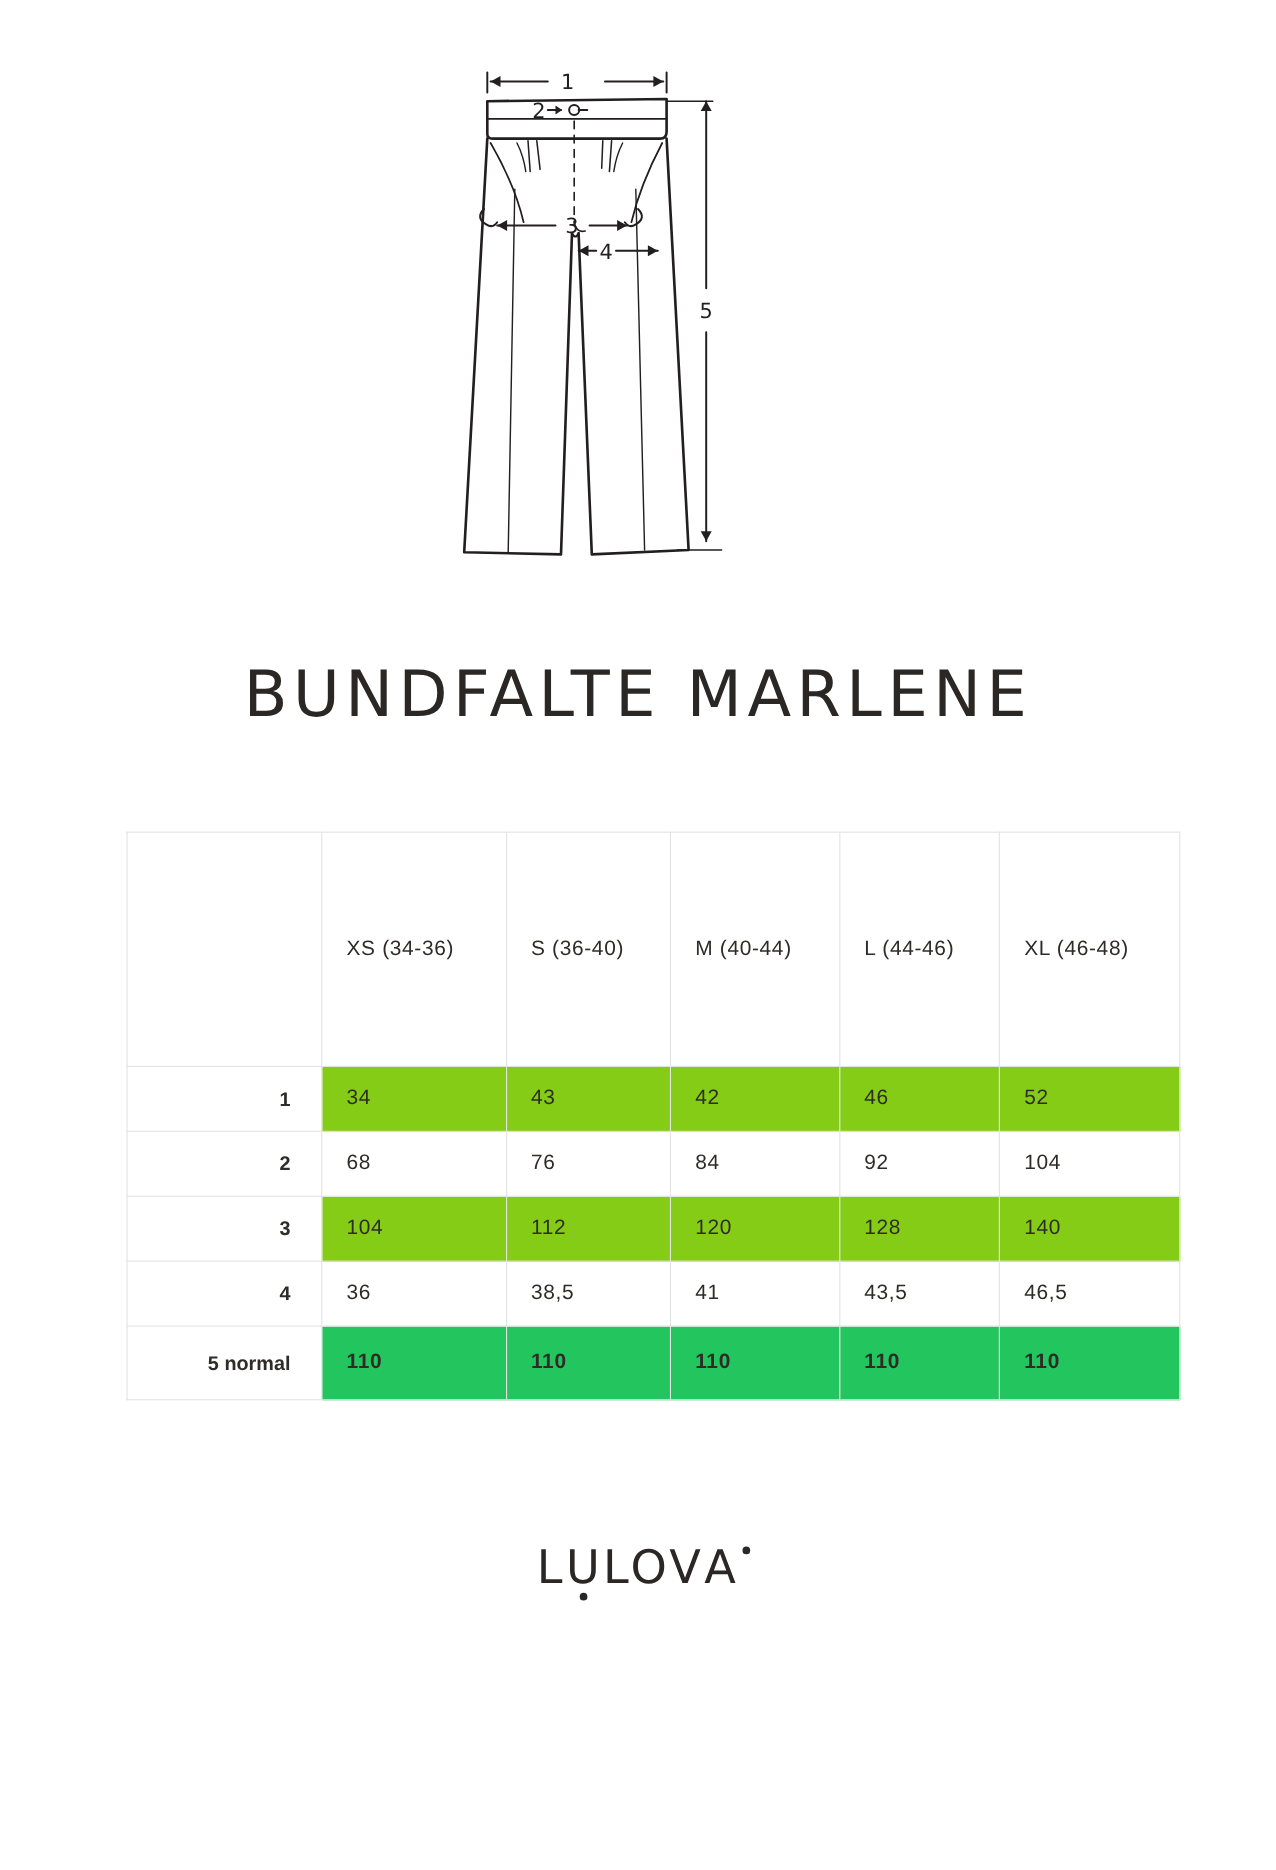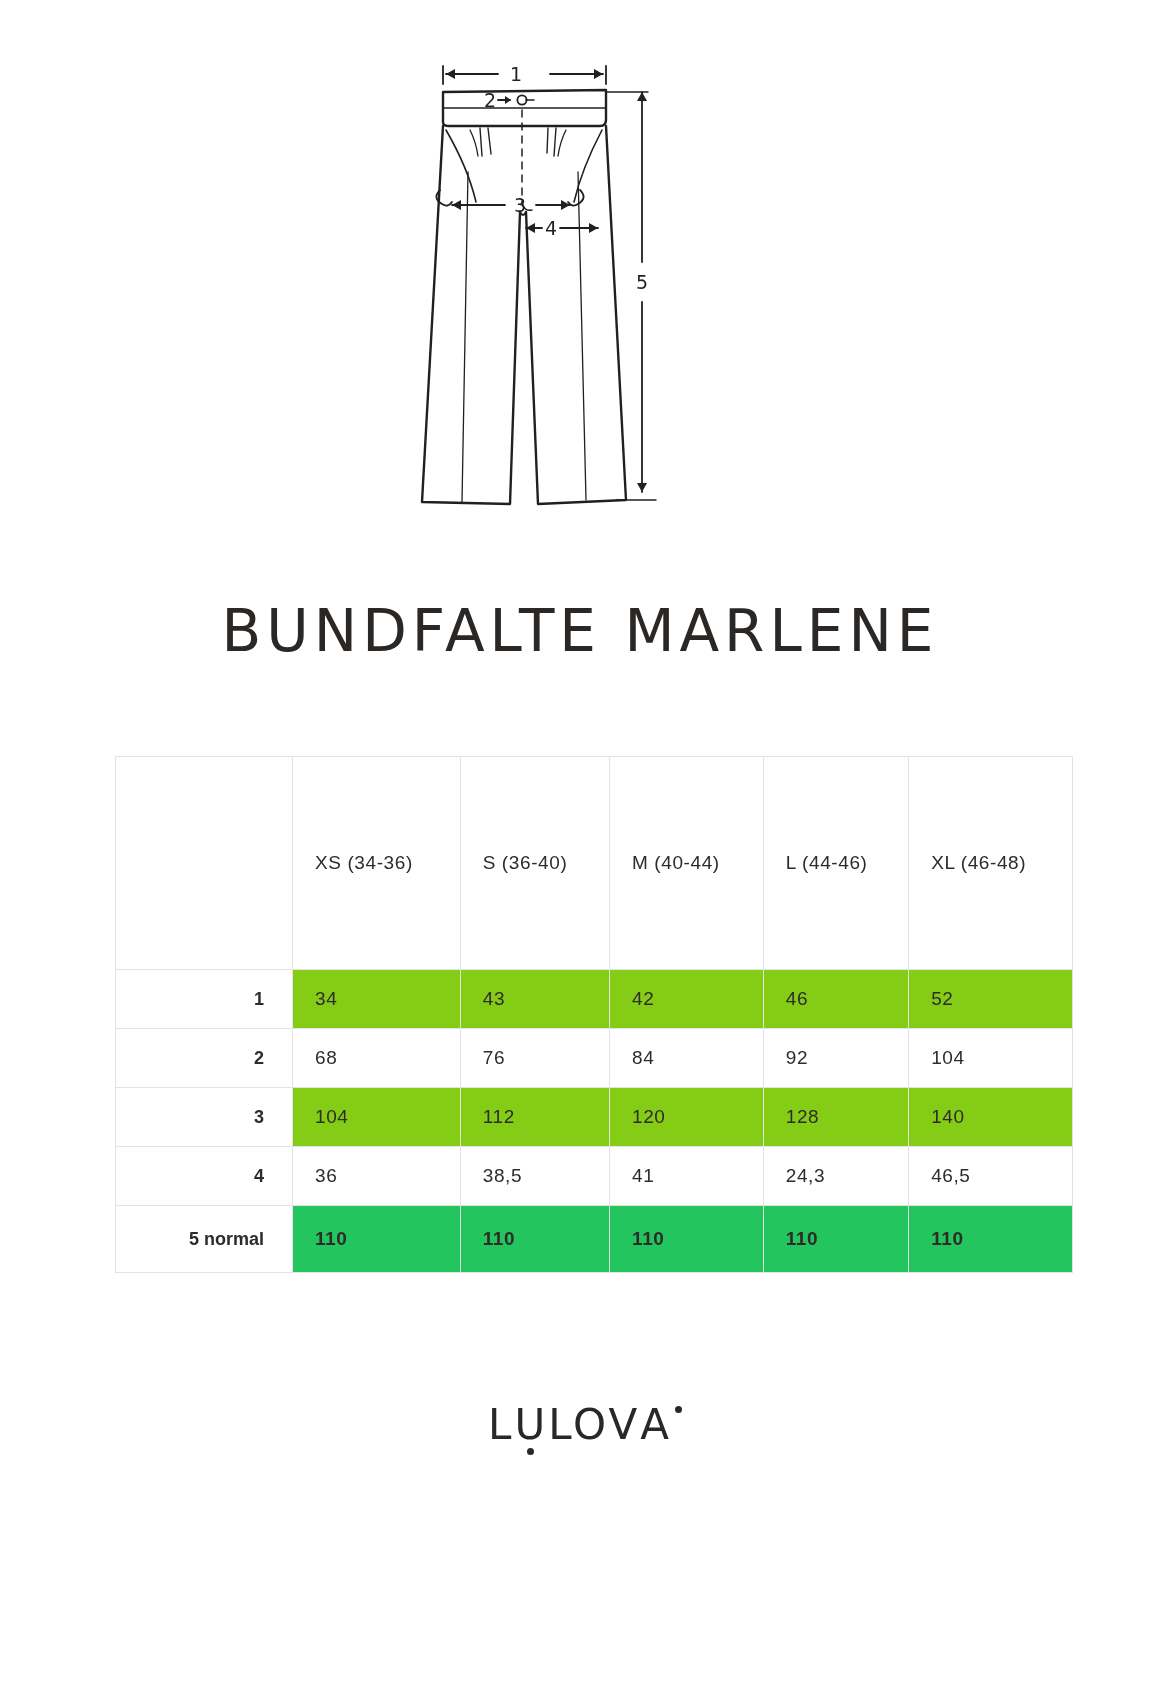--- a/index.html
+++ b/index.html
@@ -243,21 +243,21 @@
           <td>112</td>
           <td>120</td>
           <td>128</td>
           <td>140</td>
         </tr>
         <tr>
           <th class="rowlabel">4</th>
           <td>36</td>
           <td>38,5</td>
           <td>41</td>
-          <td>24,3</td>
+          <td>43,5</td>
           <td>46,5</td>
         </tr>
         <tr class="total">
           <th class="rowlabel">5 normal</th>
           <td>110</td>
           <td>110</td>
           <td>110</td>
           <td>110</td>
           <td>110</td>
         </tr>

